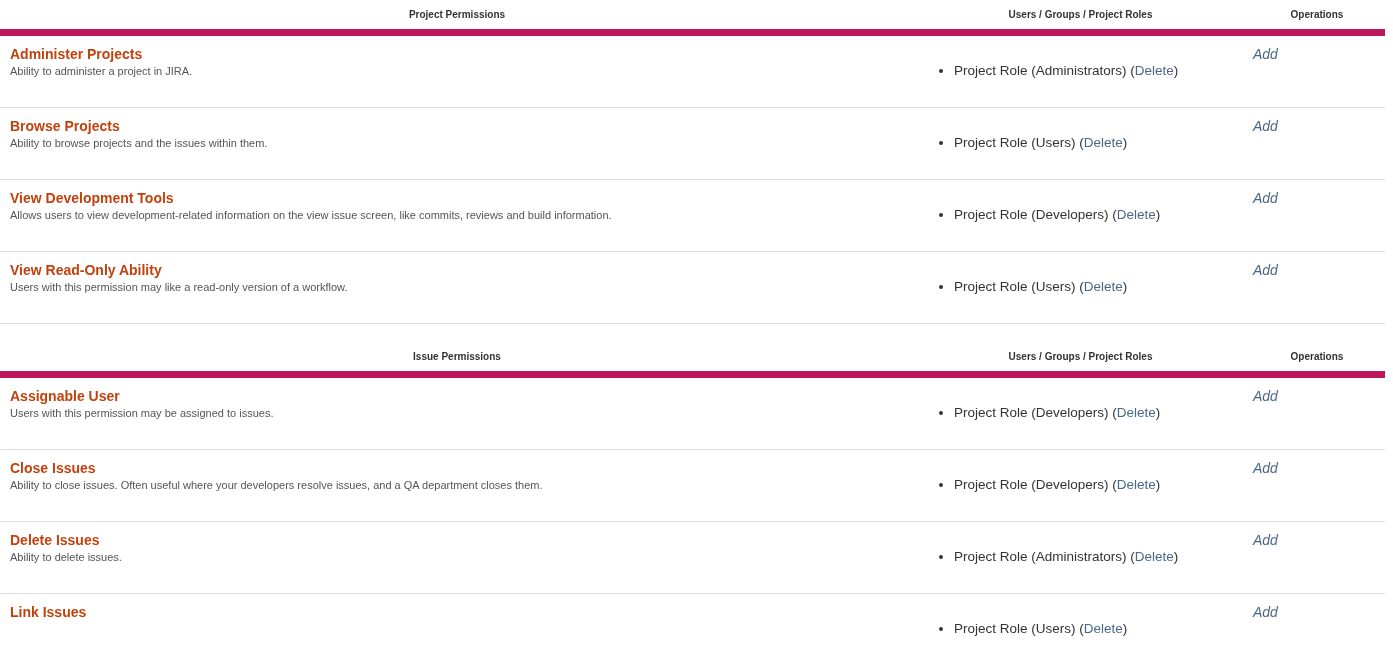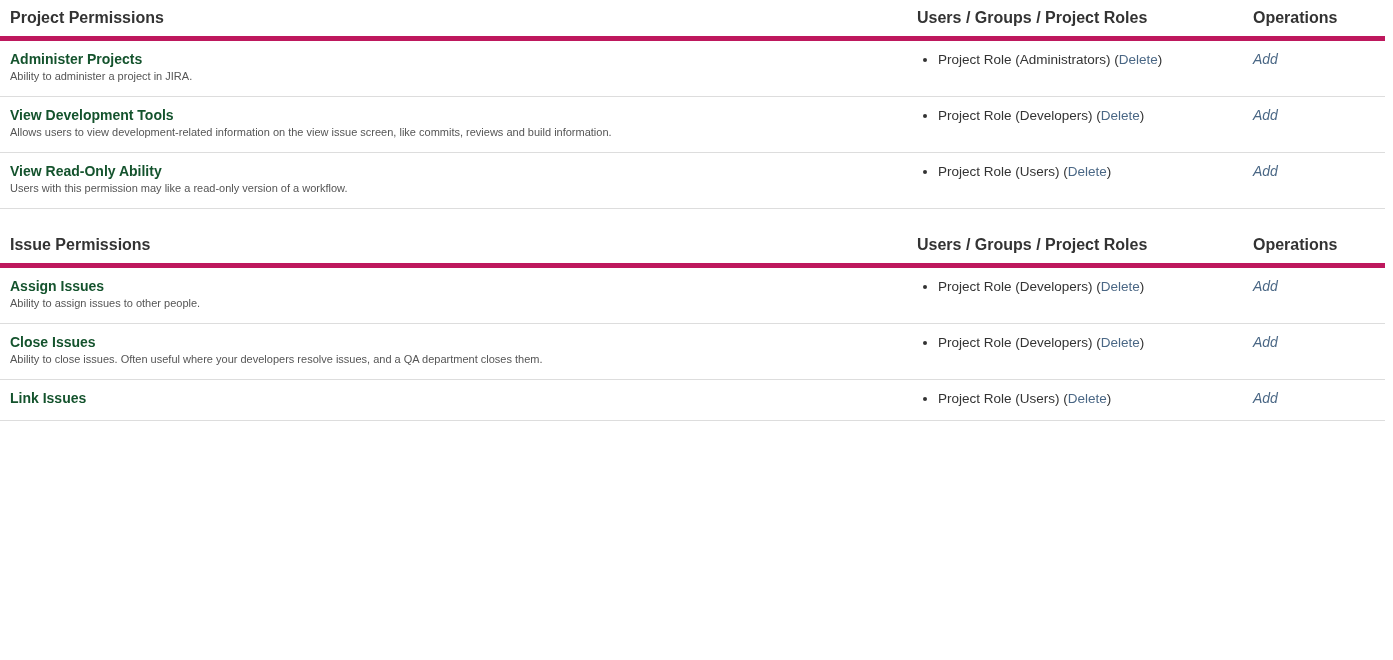--- a/index.html
+++ b/index.html
@@ -21,65 +21,65 @@
     border-collapse: collapse;
     table-layout: fixed;
   }
 
   .perm-table col.c-name  { width: 908px; }
   .perm-table col.c-users { width: 340px; }
   .perm-table col.c-ops   { width: 137px; }
 
   
   tr.section-head > th {
-    text-align: left;
+    text-align: center;
     font-weight: bold;
-    font-size: 16px;
+    font-size: 10px;
     color: #333333;
     padding: 9px 4px 9px 10px;
-    border-bottom: 5px solid #be185d;
+    border-bottom: 7px solid #be185d;
     vertical-align: middle;
     white-space: nowrap;
   }
   tr.section-head > th.users-head { padding-left: 9px; margin-top: 12px; }
   tr.section-head > th.ops-head   { padding-left: 5px; }
 
   
   tr.perm-row > td {
     border-bottom: 1px solid #dddddd;
     vertical-align: top;
     padding: 10px 4px 12px 10px;
   }
   tr.perm-row > td.users-cell { padding-left: 0; padding-top: 10px; }
   tr.perm-row > td.ops-cell   { padding-left: 5px; padding-top: 10px; font-style: italic; }
 
   .perm-title {
     font-weight: bold;
     font-size: 14px;
-    color: #14532d;
+    color: #c2410c;
     line-height: 17px;
     margin: 0 0 1px 0;
   }
   .perm-desc {
     font-size: 11px;
     color: #555555;
     line-height: 15px;
     margin: 0;
   }
 
   ul.role-list {
     list-style: disc outside;
     margin: 0;
     padding: 0 0 0 30px;
   }
   ul.role-list li {
     font-size: 13.5px;
     color: #333333;
     line-height: 17px;
-    margin: 0;
+    margin: 16px;
     padding: 0;
   }
 
   a.lnk {
     color: #4a6785;
     text-decoration: none;
     cursor: pointer;
   }
 
   .paren { color: #333333; }
@@ -106,20 +106,32 @@
       </thead>
       <tbody>
         <tr class="perm-row">
           <td class="name-cell">
             <div class="perm-title">Administer Projects</div>
             <div class="perm-desc">Ability to administer a project in JIRA.</div>
           </td>
           <td class="users-cell">
             <ul class="role-list">
               <li><span>Project Role (Administrators)</span> <span class="paren">(</span><a class="lnk" href="#">Delete</a><span class="paren">)</span></li>
+            </ul>
+          </td>
+          <td class="ops-cell"><a class="lnk" href="#">Add</a></td>
+        </tr>
+        <tr class="perm-row">
+          <td class="name-cell">
+            <div class="perm-title">Browse Projects</div>
+            <div class="perm-desc">Ability to browse projects and the issues within them.</div>
+          </td>
+          <td class="users-cell">
+            <ul class="role-list">
+              <li><span>Project Role (Users)</span> <span class="paren">(</span><a class="lnk" href="#">Delete</a><span class="paren">)</span></li>
             </ul>
           </td>
           <td class="ops-cell"><a class="lnk" href="#">Add</a></td>
         </tr>
         <tr class="perm-row">
           <td class="name-cell">
             <div class="perm-title">View Development Tools</div>
             <div class="perm-desc">Allows users to view development-related information on the view issue screen, like commits, reviews and build information.</div>
           </td>
           <td class="users-cell">
@@ -153,38 +165,50 @@
       <thead>
         <tr class="section-head">
           <th class="name-head">Issue Permissions</th>
           <th class="users-head">Users / Groups / Project Roles</th>
           <th class="ops-head">Operations</th>
         </tr>
       </thead>
       <tbody>
         <tr class="perm-row">
           <td class="name-cell">
-            <div class="perm-title">Assign Issues</div>
-            <div class="perm-desc">Ability to assign issues to other people.</div>
+            <div class="perm-title">Assignable User</div>
+            <div class="perm-desc">Users with this permission may be assigned to issues.</div>
           </td>
           <td class="users-cell">
             <ul class="role-list">
               <li><span>Project Role (Developers)</span> <span class="paren">(</span><a class="lnk" href="#">Delete</a><span class="paren">)</span></li>
             </ul>
           </td>
           <td class="ops-cell"><a class="lnk" href="#">Add</a></td>
         </tr>
         <tr class="perm-row">
           <td class="name-cell">
             <div class="perm-title">Close Issues</div>
             <div class="perm-desc">Ability to close issues. Often useful where your developers resolve issues, and a QA department closes them.</div>
           </td>
           <td class="users-cell">
             <ul class="role-list">
               <li><span>Project Role (Developers)</span> <span class="paren">(</span><a class="lnk" href="#">Delete</a><span class="paren">)</span></li>
+            </ul>
+          </td>
+          <td class="ops-cell"><a class="lnk" href="#">Add</a></td>
+        </tr>
+        <tr class="perm-row">
+          <td class="name-cell">
+            <div class="perm-title">Delete Issues</div>
+            <div class="perm-desc">Ability to delete issues.</div>
+          </td>
+          <td class="users-cell">
+            <ul class="role-list">
+              <li><span>Project Role (Administrators)</span> <span class="paren">(</span><a class="lnk" href="#">Delete</a><span class="paren">)</span></li>
             </ul>
           </td>
           <td class="ops-cell"><a class="lnk" href="#">Add</a></td>
         </tr>
         <tr class="perm-row">
           <td class="name-cell">
             <div class="perm-title">Link Issues</div>
           </td>
           <td class="users-cell">
             <ul class="role-list">

